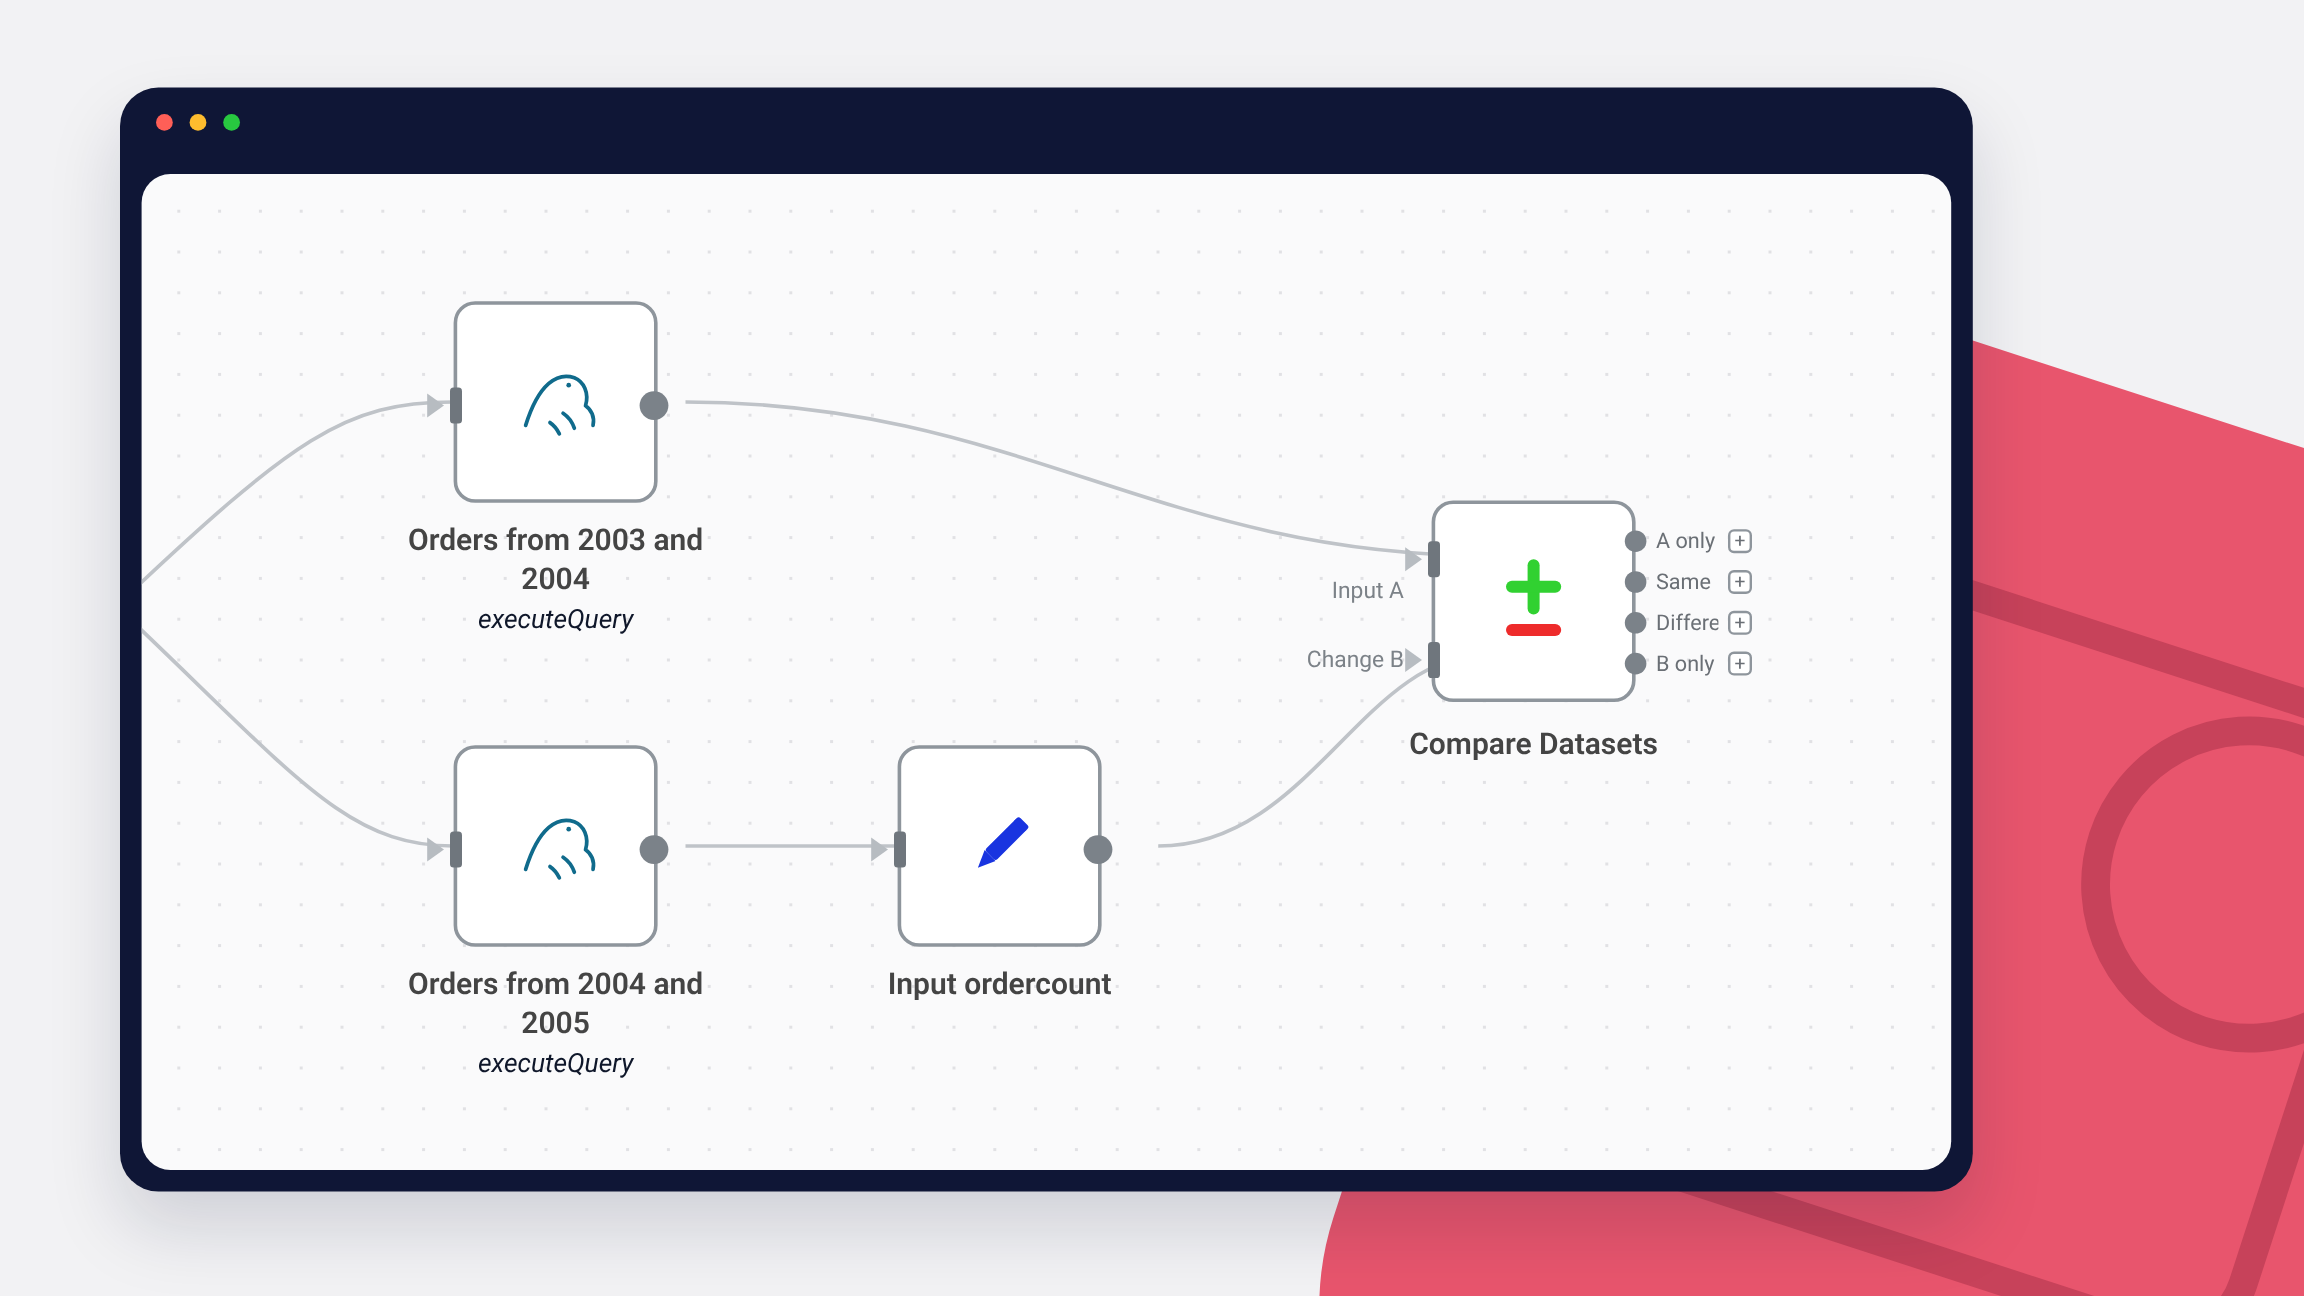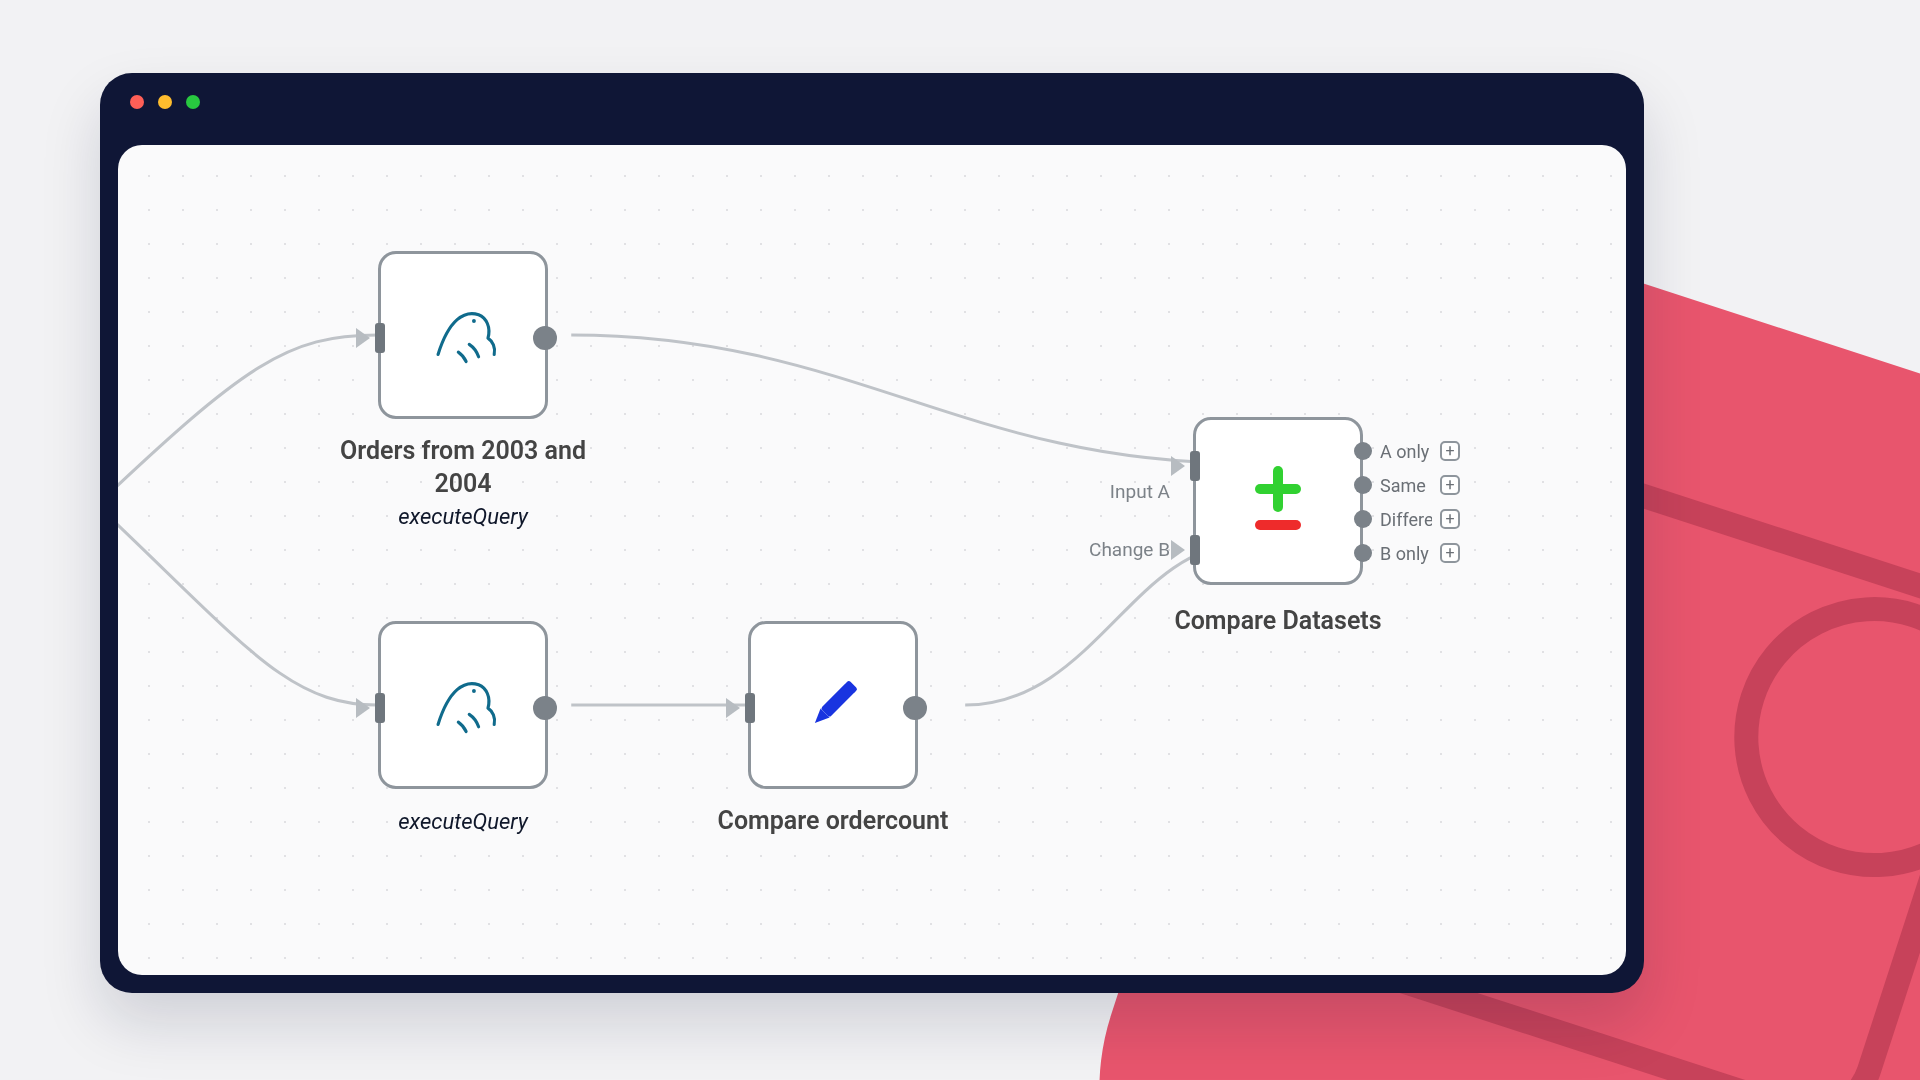--- a/index.html
+++ b/index.html
@@ -230,39 +230,40 @@
       <span class="port-in" style="top:69px;"></span>
       <span class="port-out-dot" style="top:72px;"></span>
       <div class="icon-slot">
         <svg width="78" height="78" viewBox="0 0 100 100">
           <path d="M18 75 C 32 30, 52 18, 70 24 C 80 28, 86 40, 82 54 C 88 58, 92 66, 90 75 M58 62 C 64 66, 68 72, 70 78 M44 72 C 50 76, 52 80, 54 84" fill="none" stroke="#106b8c" stroke-width="4" stroke-linecap="round" stroke-linejoin="round"></path>
           <circle cx="64" cy="32" r="2.5" fill="#106b8c"></circle>
         </svg>
       </div>
     </div>
     <div class="node-labels" style="left:345px; top:660px;">
+      <div class="node-title">Orders from 2004 and 2005</div>
       <div class="node-sub">executeQuery</div>
     </div>
 
     <div class="node" style="left:630px; top:476px;">
       <span class="arrow-in" style="top:74px;"></span>
       <span class="port-in" style="top:69px;"></span>
       <span class="port-out-dot" style="top:72px;"></span>
       <div class="icon-slot">
         <svg width="80" height="80" viewBox="0 0 100 100">
           <g transform="rotate(45 50 50)">
             <rect x="42" y="18" width="16" height="46" rx="3" fill="#1934e0"></rect>
             <polygon points="42,64 58,64 50,82" fill="#1934e0"></polygon>
             <rect x="42" y="14" width="16" height="8" rx="3" fill="#1934e0"></rect>
           </g>
         </svg>
       </div>
     </div>
     <div class="node-labels" style="left:715px; top:660px;">
-      <div class="node-title">Compare ordercount</div>
+      <div class="node-title">Input ordercount</div>
     </div>
 
     <div class="node cmp" style="left:1075px; top:272px;">
 
       <span class="arrow-in" style="top:36px;"></span>
       <span class="port-in" style="top:31px;"></span>
       <span class="cmp-in-label" style="top:34px;margin-top:26px;">Input A</span>
 
       <span class="arrow-in" style="top:120px;"></span>
       <span class="port-in" style="top:115px;"></span>

